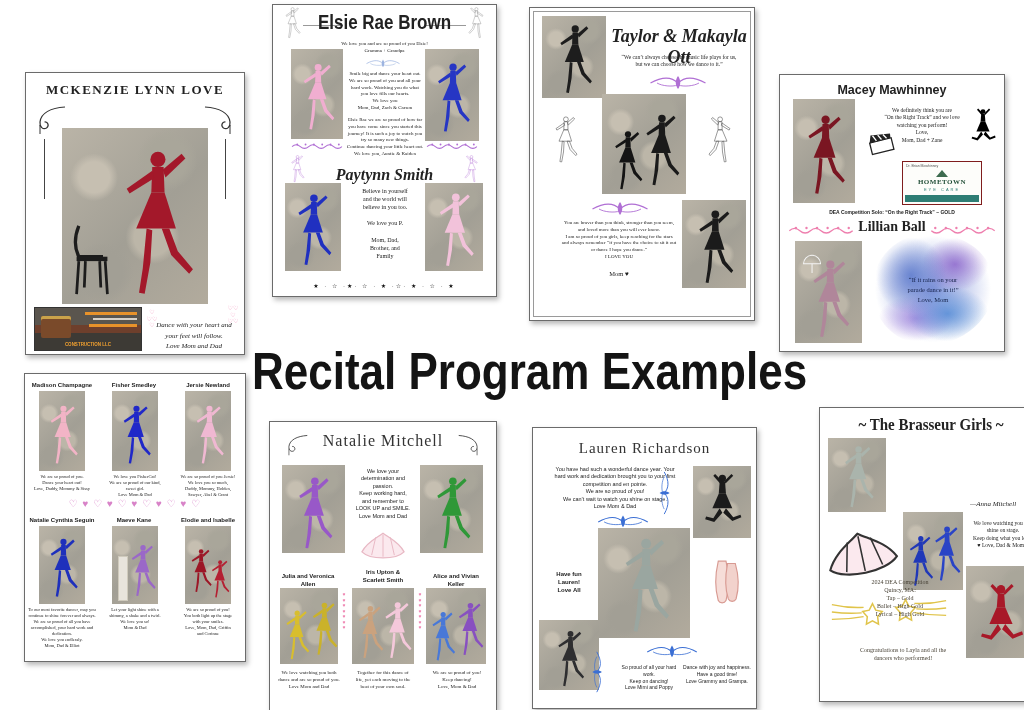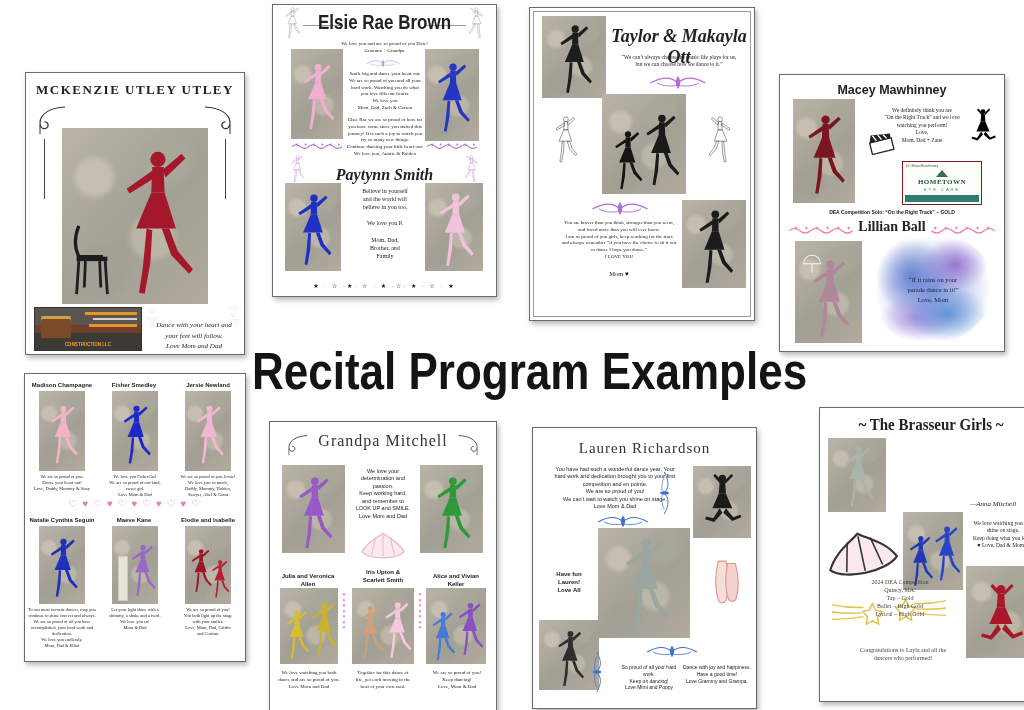--- a/index.html
+++ b/index.html
@@ -112,21 +112,21 @@
       <path d="M8 4 C4 14 4 24 8 32 L30 32" fill="none" stroke="currentColor" stroke-width="3"></path>
       <rect x="6" y="32" width="28" height="4" fill="currentColor"></rect>
       <path d="M8 36 L6 66 M32 36 L34 66 M14 36 L13 60 M27 36 L28 60" fill="none" stroke="currentColor" stroke-width="2.5"></path>
     </symbol>
   </defs>
 </svg>
 
 <div class="canvas">
 
   <div class="card" style="left:25px;top:72px;width:218px;height:281px;">
-    <div class="abs ctr serif name-head" style="left:0;right:0;top:9px;font-size:13px;letter-spacing:1.5px;">MCKENZIE UTLEY UTLEY</div>
+    <div class="abs ctr serif name-head" style="left:0;right:0;top:9px;font-size:13px;letter-spacing:1.5px;">MCKENZIE LYNN LOVE</div>
     <svg class="abs" style="left:10px;top:32px;width:30px;height:30px;color:#333;">
         <use href="#curl"></use>
       </svg>
     <svg class="abs" style="right:10px;top:32px;width:30px;height:30px;color:#333;transform:scaleX(-1);">
         <use href="#curl"></use>
       </svg>
     <div class="vline" style="left:18px;top:66px;height:60px;"></div>
     <div class="vline" style="right:18px;top:66px;height:60px;"></div>
     <div class="photo" style="left:36px;top:55px;width:146px;height:176px;">
       <svg class="abs" style="left:8px;bottom:4px;width:44px;height:80px;color:#1c1c1c;">
@@ -393,21 +393,21 @@
 and Corinne</div>
   </div>
 
   <div class="card" style="left:269px;top:421px;width:226px;height:288px;">
     <svg class="abs" style="left:10px;top:12px;width:34px;height:22px;color:#444;">
         <use href="#curl"></use>
       </svg>
     <svg class="abs" style="right:10px;top:12px;width:34px;height:22px;color:#444;transform:scaleX(-1);">
         <use href="#curl"></use>
       </svg>
-    <div class="abs ctr serif" style="left:40px;right:40px;top:10px;font-size:16px;letter-spacing:1px;color:#333;">Grandpa Mitchell</div>
+    <div class="abs ctr serif" style="left:40px;right:40px;top:10px;font-size:16px;letter-spacing:1px;color:#333;">Natalie Mitchell</div>
     <div class="photo" style="left:12px;top:43px;width:63px;height:88px;">
       <svg class="pose" style="left:8%;height:86%;width:84%;color:#9858c8;">
           <use href="#dancer"></use>
         </svg>
     </div>
     <div class="abs ctr pre f55" style="left:82px;width:62px;top:46px;">We love your
 determination and
 passion.
 Keep working hard,
 and remember to

